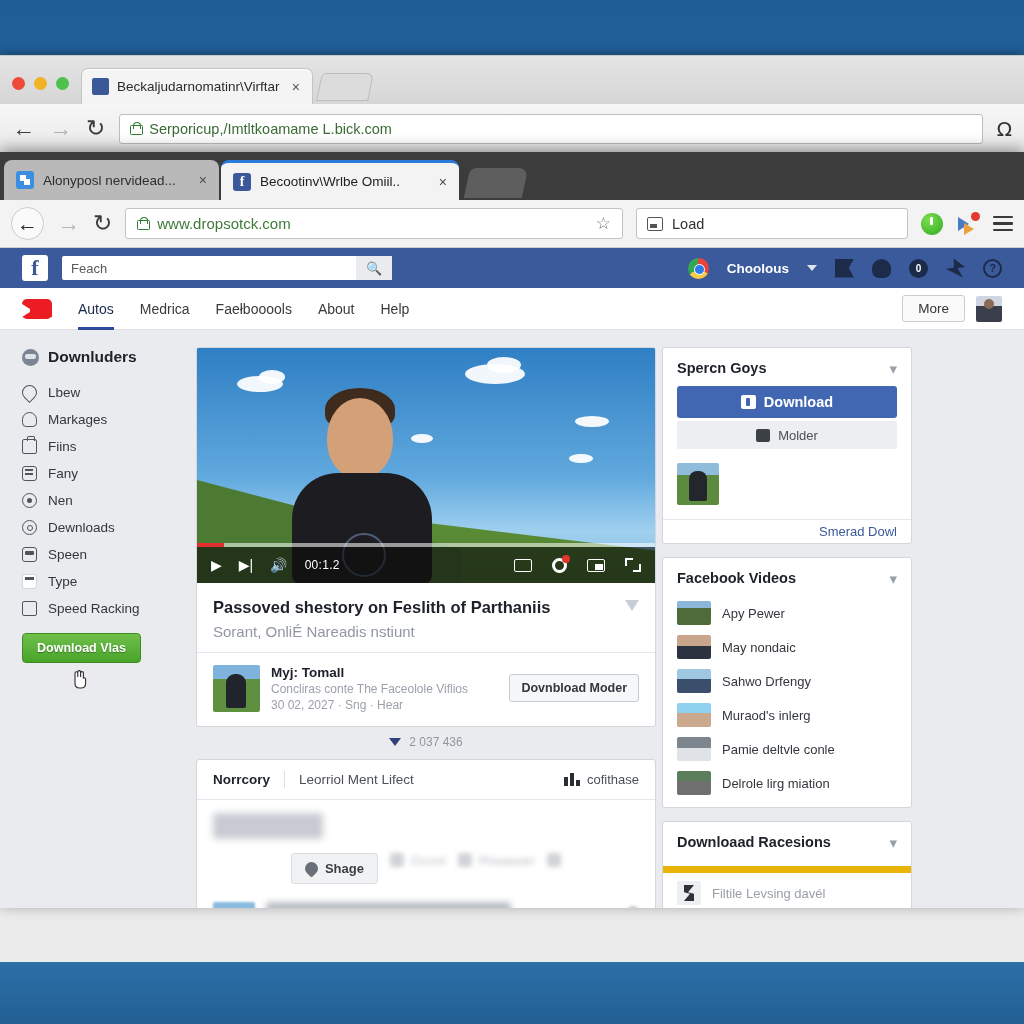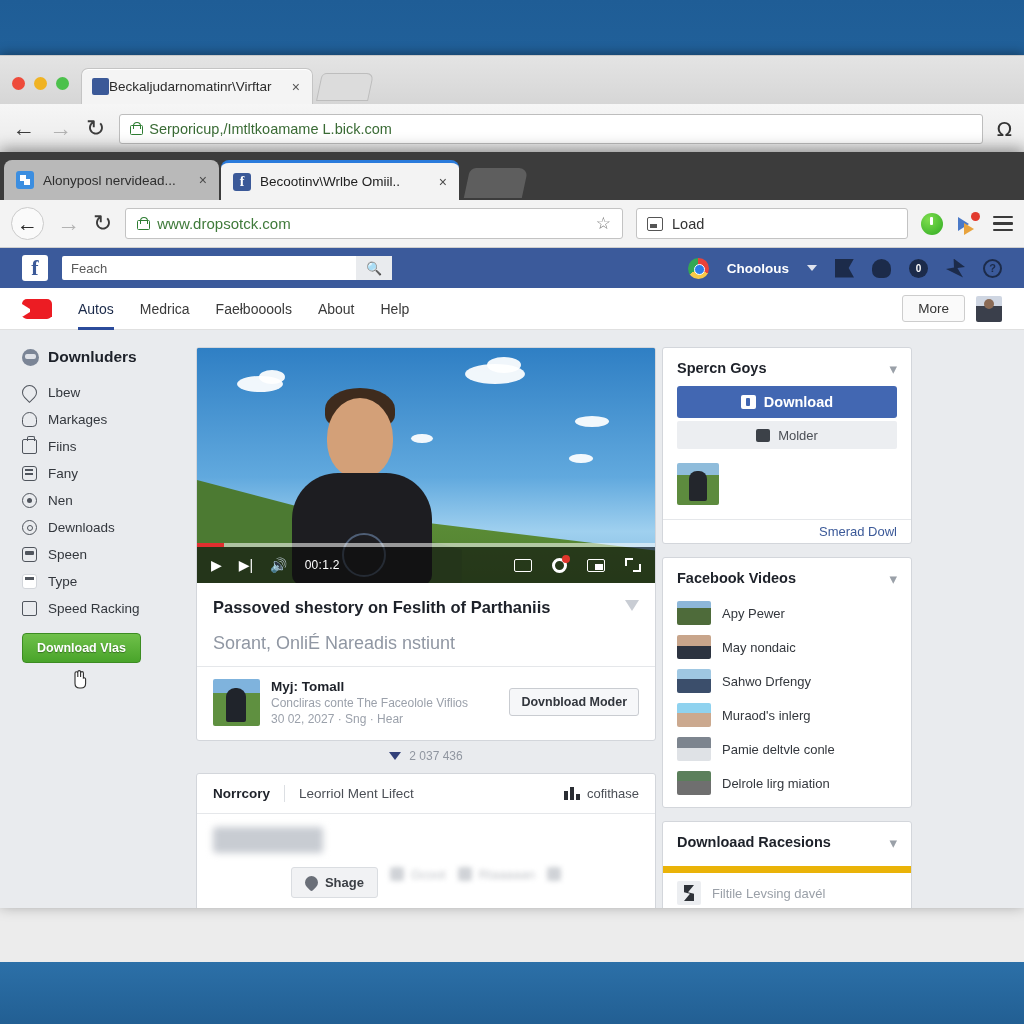--- a/index.html
+++ b/index.html
@@ -24,21 +24,21 @@
   #outer-tabbar {
     height: 48px; background: linear-gradient(180deg,#e4e4e4,#d6d6d6);
     display: flex; align-items: flex-end; padding-left: 6px; position: relative;
   }
   .traffic { display:flex; gap:9px; align-items:center; padding:0 12px 14px 6px; }
   .dot { width:13px; height:13px; border-radius:50%; }
   .dot.r { background:#ee4b3b; } .dot.y { background:#f0b323; } .dot.g { background:#4cc14c; }
   .otab {
     height: 36px; min-width: 232px; background: #f4f4f4;
     border:1px solid #c4c4c4; border-bottom:none;
-    border-radius: 7px 7px 0 0; display:flex; align-items:center; 
+    border-radius: 7px 7px 0 0; display:flex; align-items:center; gap:8px;
     padding: 14px 10px; font-size: 13.5px; color:#2b2b2b;
     box-shadow: inset 0 1px 0 #fff;
   }
   .otab .fav-fb { width:17px; height:17px; background:#3b5998; border-radius:2px; color:#fff;
     font-weight:bold; font-size:13px; text-align:center; line-height:17px; font-family:"Liberation Serif",serif;}
   .otab .title { flex:1; white-space:nowrap; overflow:hidden; text-overflow:ellipsis; }
   .otab .x { color:#555; font-size:14px; padding:0 2px; }
   .otab-empty { width:52px; height:28px; margin-left:6px; margin-bottom:3px;
     background:#dcdcdc; border:1px solid #bdbdbd; border-radius:5px 7px 0 0;
     transform: skewX(-12deg); }
@@ -212,21 +212,21 @@
   .gear .reddot{position:absolute;right:-6px;top:-6px;width:8px;height:8px;border-radius:50%;background:#e0362c;}
   .miniplayer { width:18px;height:13px;border:1.7px solid #fff;border-radius:2px; position:relative; }
   .miniplayer::after{content:"";position:absolute;right:1px;bottom:1px;width:8px;height:6px;background:#fff;}
   .fullscr { width:16px;height:14px; position:relative; }
   .fullscr::before,.fullscr::after{content:"";position:absolute;width:6px;height:6px;border:2px solid #fff;}
   .fullscr::before{left:0;top:0;border-right:none;border-bottom:none;}
   .fullscr::after{right:0;bottom:0;border-left:none;border-top:none;}
 
   #video-meta { padding:14px 16px 12px; position:relative; }
   #video-title { font-size:16.5px; font-weight:bold; color:#1d2129; line-height:1.25; padding-right:26px; }
-  #video-sub { font-size:18px; color:#9097a3; margin-top:15px; }
+  #video-sub { font-size:15px; color:#9097a3; margin-top:5px; }
   .dl-arrow { position:absolute; right:16px; top:17px; width:14px; height:14px; }
   .dl-arrow::after{content:"";position:absolute;left:0;top:0;border-left:7px solid transparent;border-right:7px solid transparent;border-top:11px solid #c9cdd4;}
   #uploader-row { border-top:1px solid #e5e7ea; padding:12px 16px 14px; display:flex; align-items:center; gap:11px; }
   #up-thumb { width:47px; height:47px; flex:none; border-radius:2px; overflow:hidden; position:relative;
     background:linear-gradient(180deg,#7fb3dd 0 30%, #5f9040 30% 100%); }
   #up-thumb::after{content:"";position:absolute;left:13px;top:9px;width:20px;height:34px;border-radius:9px 9px 2px 2px;background:#20242b;}
   #up-text { flex:1; min-width:0; }
   #up-name { font-size:13.5px; font-weight:bold; color:#1d2129; }
   #up-desc { font-size:12px; color:#9ba1ab; margin-top:2px; }
   #up-date { font-size:12px; color:#9ba1ab; margin-top:2px; }

